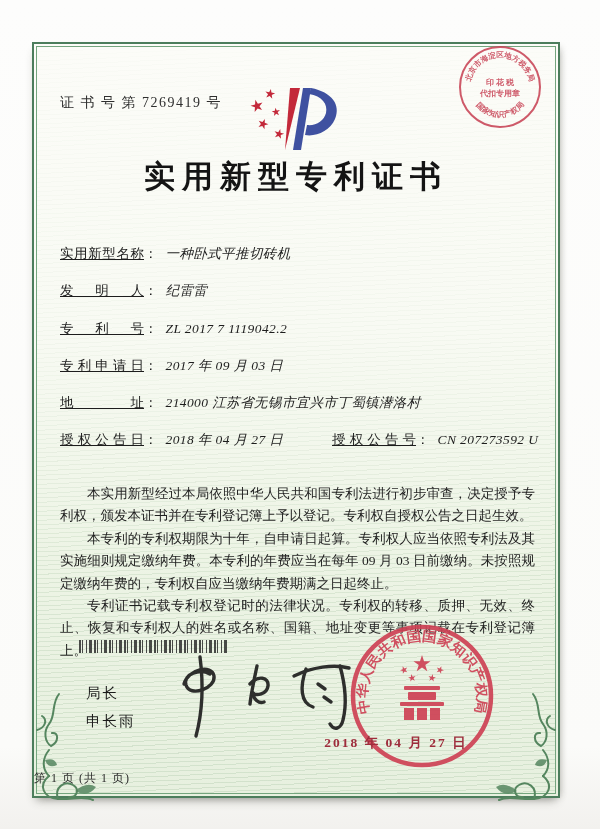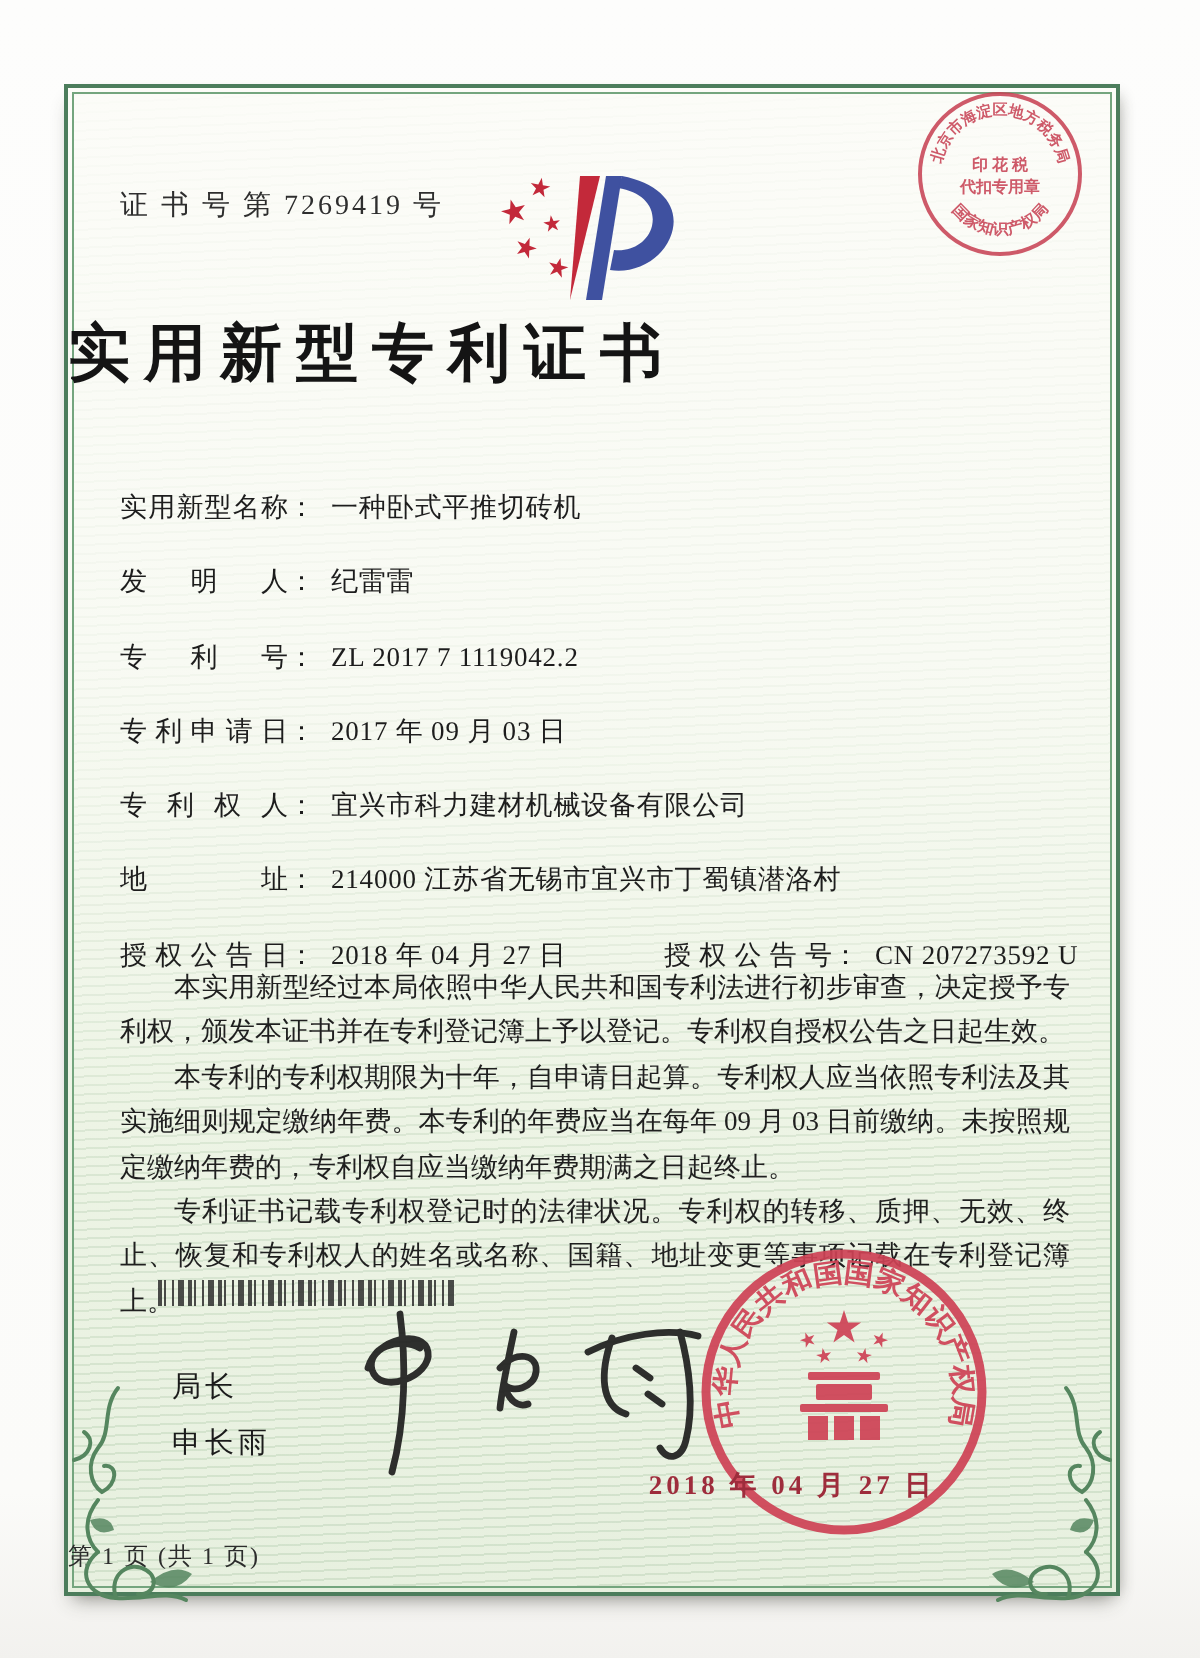--- a/index.html
+++ b/index.html
@@ -21,29 +21,29 @@
   }
   .texture{
     position:absolute;inset:3px;z-index:1;
     background:repeating-linear-gradient(177.5deg,rgba(100,150,100,0.16) 0 1px,rgba(255,255,255,0) 1px 4.5px);
     -webkit-mask-image:linear-gradient(180deg,rgba(0,0,0,.10) 0%,rgba(0,0,0,.28) 45%,rgba(0,0,0,.85) 72%,#000 100%);
     mask-image:linear-gradient(180deg,rgba(0,0,0,.10) 0%,rgba(0,0,0,.28) 45%,rgba(0,0,0,.85) 72%,#000 100%);
   }
   .cert-no{position:absolute;left:26px;top:50px;font-size:14px;letter-spacing:1.5px;color:#2e2e2e;z-index:4;}
   .logo{position:absolute;left:205px;top:40px;z-index:4;}
   .title{
-    position:absolute;left:0;right:0;top:112px;z-index:4;
+    position:absolute;left:0;right:0;top:112px;text-align:center;z-index:4;
     font-size:31px;font-weight:bold;letter-spacing:7px;color:#141414;
   }
   .tax-stamp{position:absolute;left:419px;top:-4px;z-index:5;opacity:.88;}
   .fields{position:absolute;left:26px;top:201px;right:20px;z-index:4;}
   .frow{height:37.3px;font-size:13.5px;color:#1d1d1d;position:relative;white-space:nowrap;}
-  .flabel{display:inline-block;width:84px;text-align:justify;text-align-last:justify;vertical-align:top;}
+  .flabel{display:inline-block;width:84px;text-align:justify;text-align-last:justify;vertical-align:top;text-decoration:underline;}
   .fcolon{display:inline-block;margin-right:8px;}
-  .fvalue{letter-spacing:.4px;}
+  .fvalue{letter-spacing:.4px;font-style:italic;}
   .grant-no{position:absolute;left:272px;top:0;}
   .paras{
     position:absolute;left:26px;right:23px;top:439px;z-index:4;
     font-size:13.5px;line-height:22.4px;text-align:justify;color:#1f1f1f;
   }
   .paras p{margin:0;text-indent:2em;}
   .barcode{
     position:absolute;left:45px;top:596px;width:150px;height:13px;z-index:4;
     background:repeating-linear-gradient(90deg,
       #2c2c2c 0 2px,transparent 2px 3px,
@@ -111,23 +111,20 @@
         <span class="flabel">实用新型名称</span><span class="fcolon">：</span><span class="fvalue">一种卧式平推切砖机</span>
       </div>
       <div class="frow">
         <span class="flabel">发明人</span><span class="fcolon">：</span><span class="fvalue">纪雷雷</span>
       </div>
       <div class="frow">
         <span class="flabel">专利号</span><span class="fcolon">：</span><span class="fvalue">ZL 2017 7 1119042.2</span>
       </div>
       <div class="frow">
         <span class="flabel">专利申请日</span><span class="fcolon">：</span><span class="fvalue">2017 年 09 月 03 日</span>
-      </div>
-      <div class="frow">
-        <span class="flabel">专利权人</span><span class="fcolon">：</span><span class="fvalue">宜兴市科力建材机械设备有限公司</span>
       </div>
       <div class="frow">
         <span class="flabel">地址</span><span class="fcolon">：</span><span class="fvalue">214000 江苏省无锡市宜兴市丁蜀镇潜洛村</span>
       </div>
       <div class="frow">
         <span class="flabel">授权公告日</span><span class="fcolon">：</span><span class="fvalue">2018 年 04 月 27 日</span>
         <span class="grant-no">
           <span class="flabel">授权公告号</span><span class="fcolon">：</span><span class="fvalue">CN 207273592 U</span>
         </span>
       </div>

